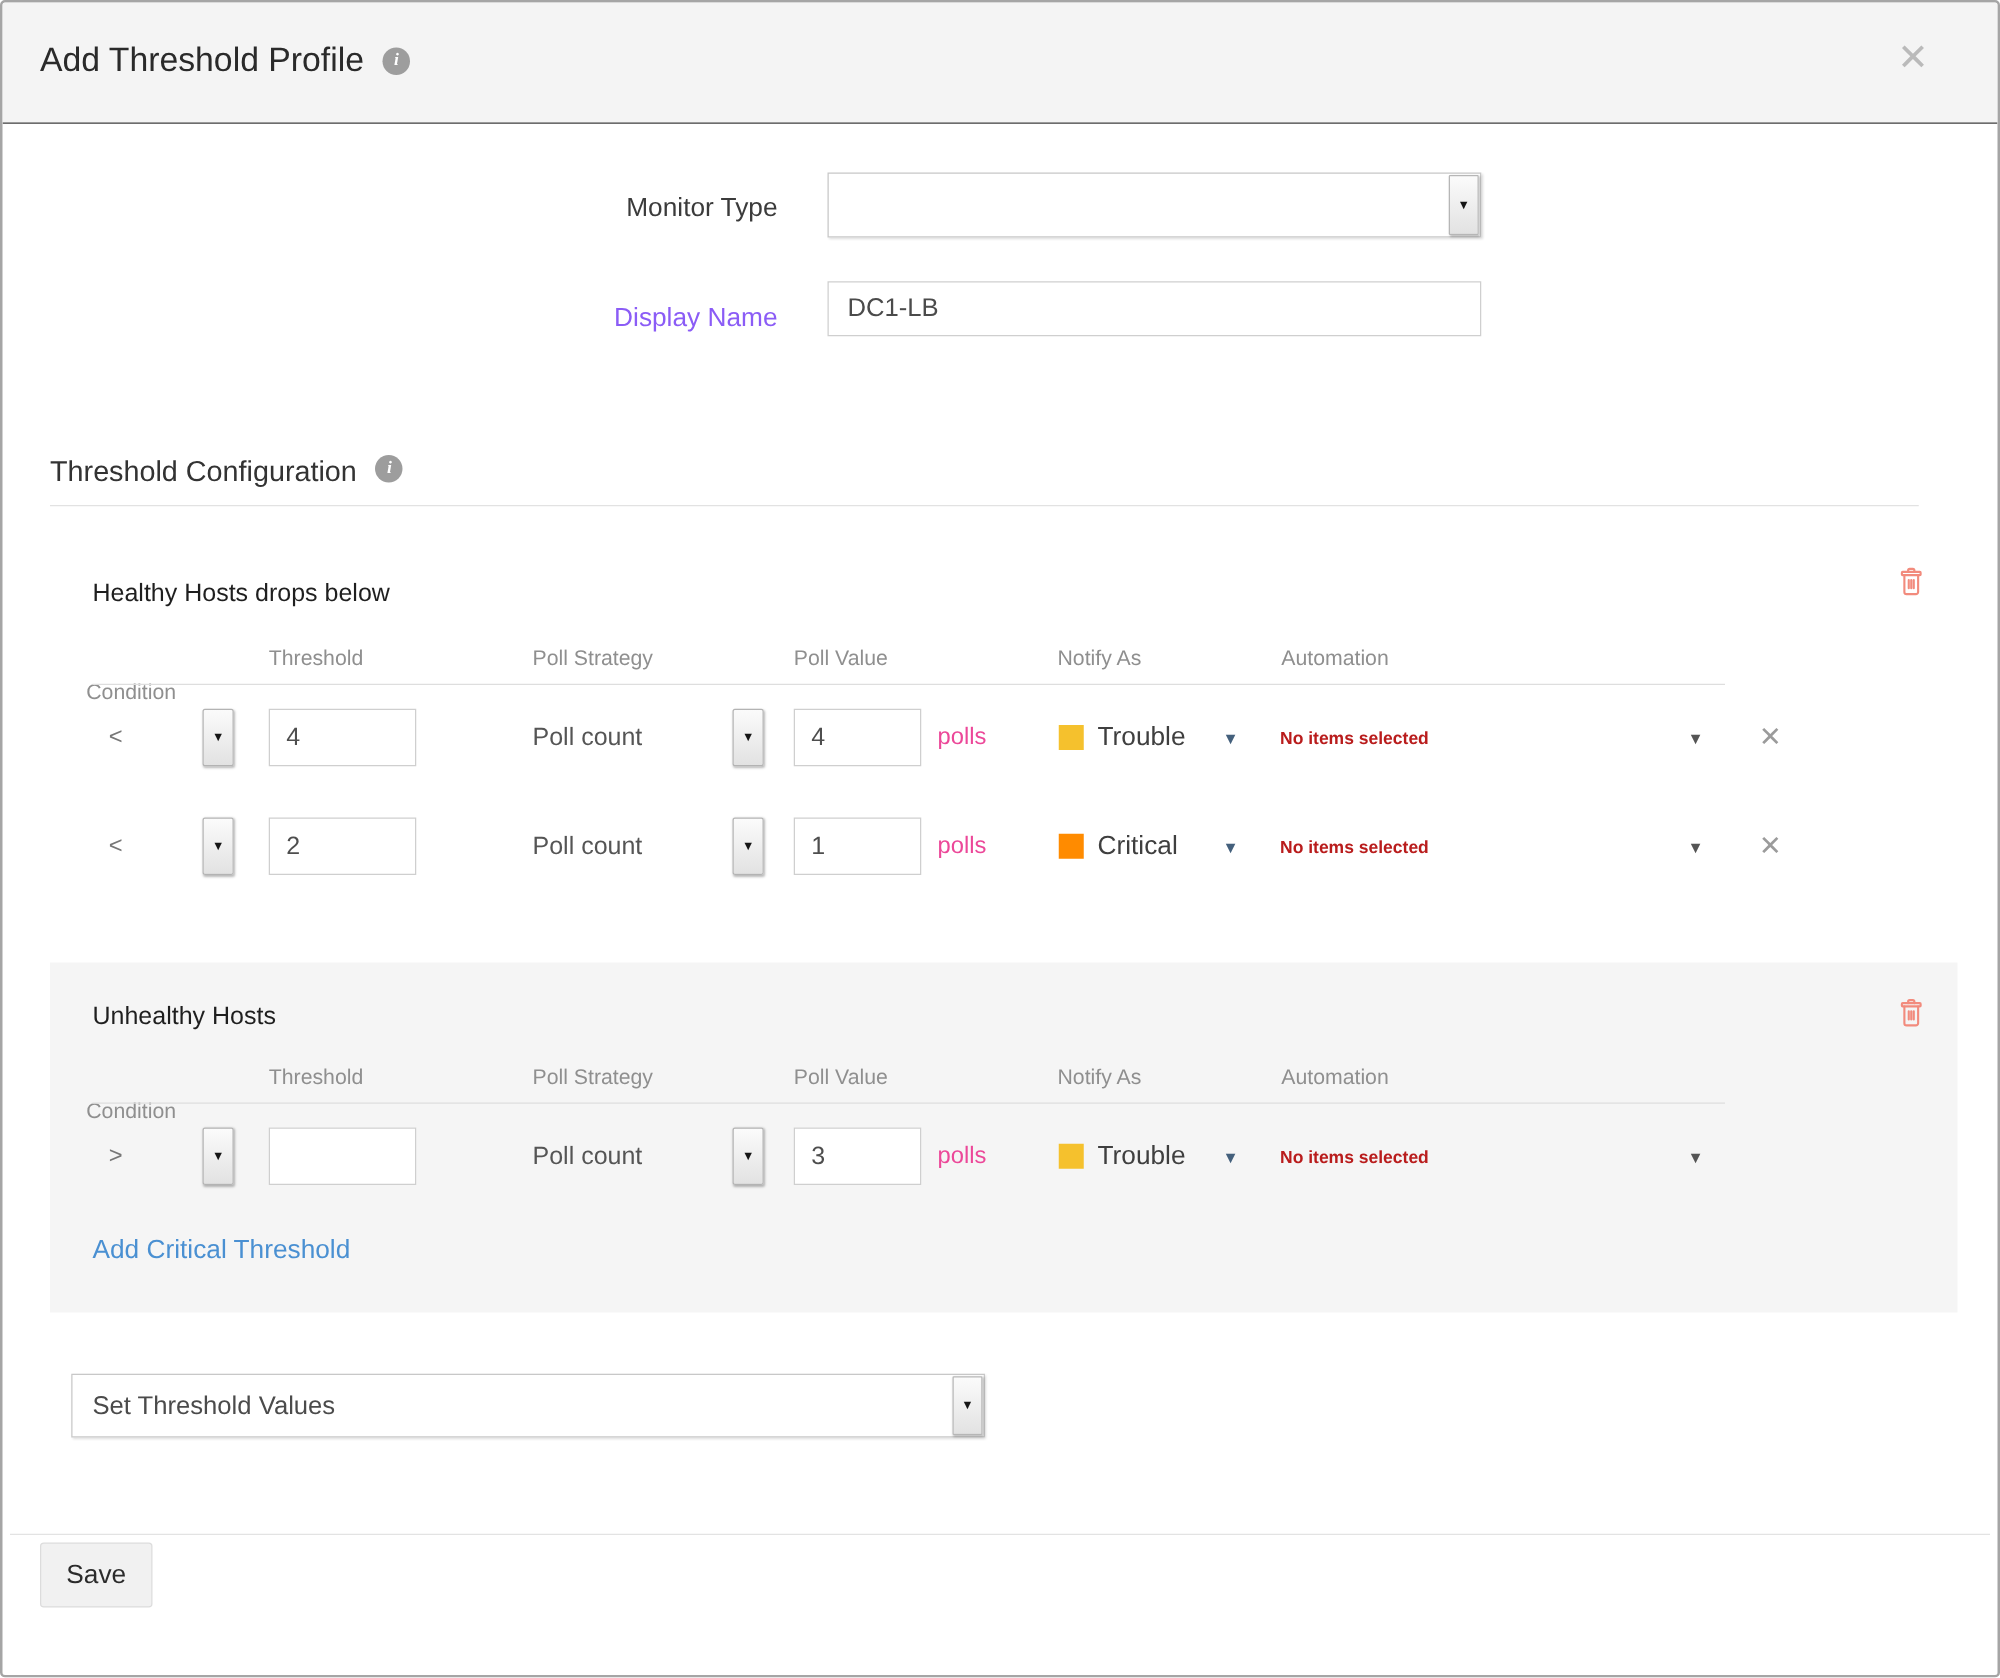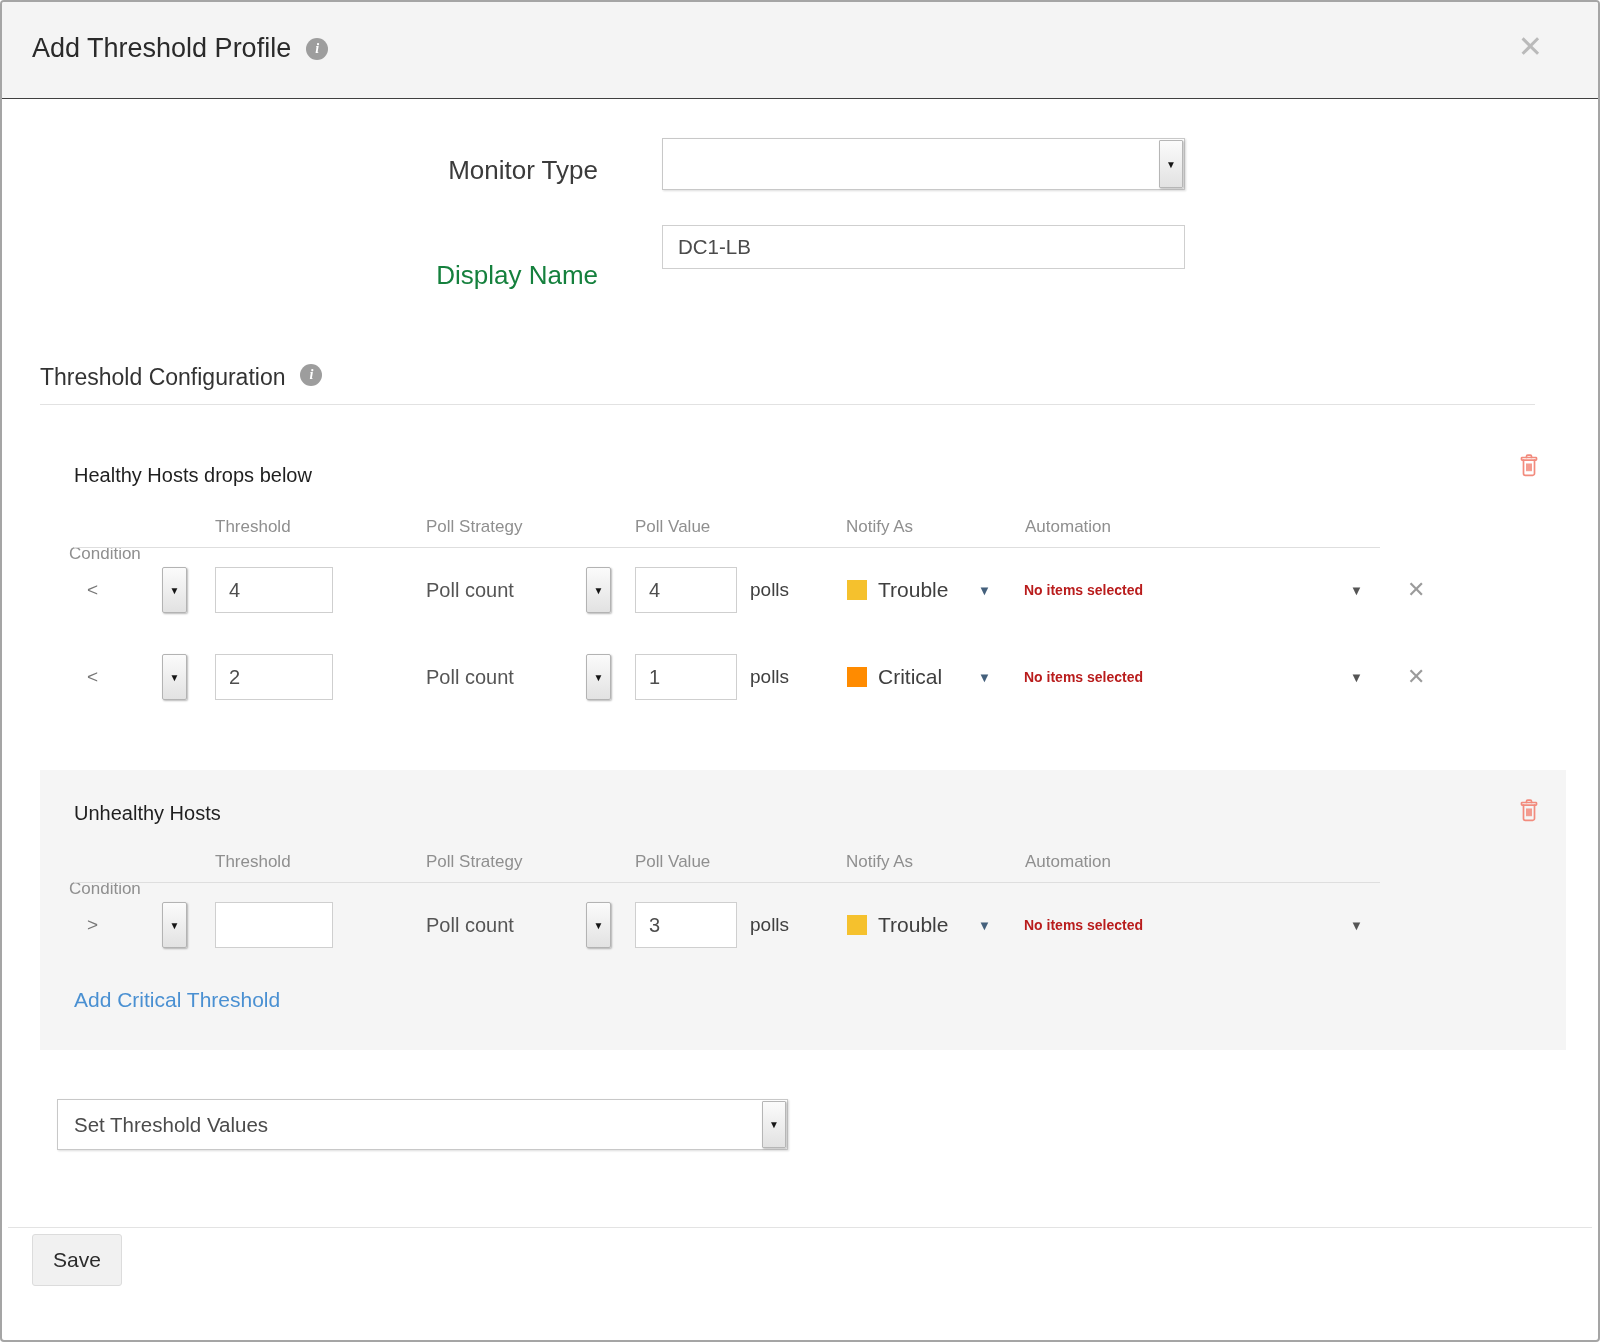--- a/index.html
+++ b/index.html
@@ -14,22 +14,22 @@
     border-bottom:1px solid #404040; }
   .hdr-title{ position:absolute; left:30px; top:31px; display:flex; align-items:center; gap:15px;
     font-size:27px; color:#2a2a2a; }
   .info-ic{ width:22px; height:22px; border-radius:50%; background:#9d9d9d; color:#fff;
     font:italic bold 14px "Liberation Serif",serif; display:inline-flex; align-items:center;
     justify-content:center; flex:0 0 auto; }
   .close-ic{ position:absolute; right:55px; top:30px; font-size:30px; color:#bababa;
     line-height:1; cursor:pointer; }
 
   
-  .flabel{ position:absolute; left:288px; width:308px; text-align:right; font-size:26px; color:#3b3b3b; }
-  .flabel.red{ color:#15803d;margin-top:17px; }
+  .flabel{ position:absolute; left:312px; width:308px; text-align:right; font-size:21px; color:#3b3b3b; }
+  .flabel.red{ color:#8b5cf6; }
   .selectbox{ position:absolute; background:#fff; border:1px solid #c8c8c8;
     box-shadow:1px 1px 2px rgba(0,0,0,.14); cursor:pointer; }
   .selectbox .selval{ position:absolute; left:16px; top:0; bottom:0; display:flex; align-items:center;
     font-size:20.5px; color:#4b4b4b; }
   .selbtn2{ position:absolute; right:1px; top:1px; bottom:1px; width:24px;
     background:linear-gradient(#fbfbfb,#e2e2e2); border:1px solid #b6b6b6; border-radius:1px;
     box-shadow:1px 1px 2px rgba(0,0,0,.25); display:flex; align-items:center; justify-content:center;
     font-size:10px; color:#151515; }
   .txtinput{ position:absolute; border:1px solid #cfcfcf; background:#fff; outline:none;
     font-family:"Liberation Sans",sans-serif; font-size:20.5px; color:#4b4b4b; padding:0 15px; }
@@ -57,21 +57,21 @@
   .cond-sel .selbtn{ left:75px; }
   .tin{ position:absolute; top:0; height:46px; border:1px solid #cfcfcf; background:#fff; outline:none;
     font-family:"Liberation Sans",sans-serif; font-size:20px; color:#4e4e4e; padding:0 13px; }
   .thr-in{ left:213px; width:118px; }
   .ps-sel{ position:absolute; left:424px; top:0; width:185px; height:46px; cursor:pointer; }
   .ps-val{ position:absolute; left:0; top:0; height:46px; display:flex; align-items:center;
     font-size:20px; color:#555; }
   .ps-sel .selbtn{ left:160px; }
   .pv-in{ left:633px; width:102px; }
   .unit{ position:absolute; left:748px; top:0; height:46px; display:flex; align-items:center;
-    font-size:19px; color:#404040; }
+    font-size:19px; color:#ec4899; }
   .notify-sel{ position:absolute; left:845px; top:0; width:150px; height:46px; cursor:pointer; }
   .nsq{ position:absolute; left:0; top:13px; width:20px; height:20px; }
   .nlbl{ position:absolute; left:31px; top:0; height:46px; display:flex; align-items:center;
     font-size:21px; color:#3f3f3f; }
   .narr{ position:absolute; left:131px; top:0; height:46px; display:flex; align-items:center;
     font-size:13px; color:#44607c; }
   .auto-sel{ position:absolute; left:1022px; top:0; width:345px; height:46px; cursor:pointer; }
   .auto-val{ position:absolute; left:0; top:0; height:46px; display:flex; align-items:center;
     font-size:14px; color:#b91c1c;font-weight:bold; }
   .aarr{ position:absolute; left:326px; top:0; height:46px; display:flex; align-items:center;

